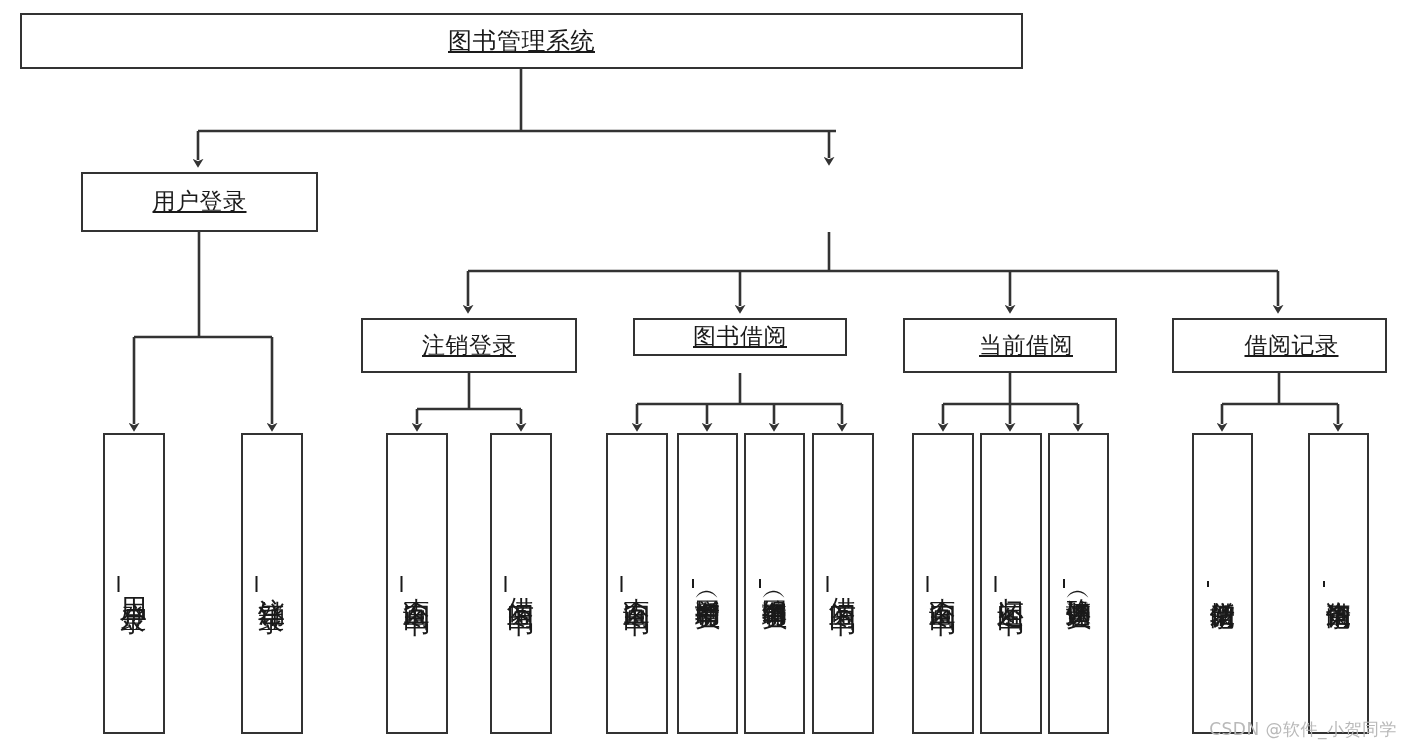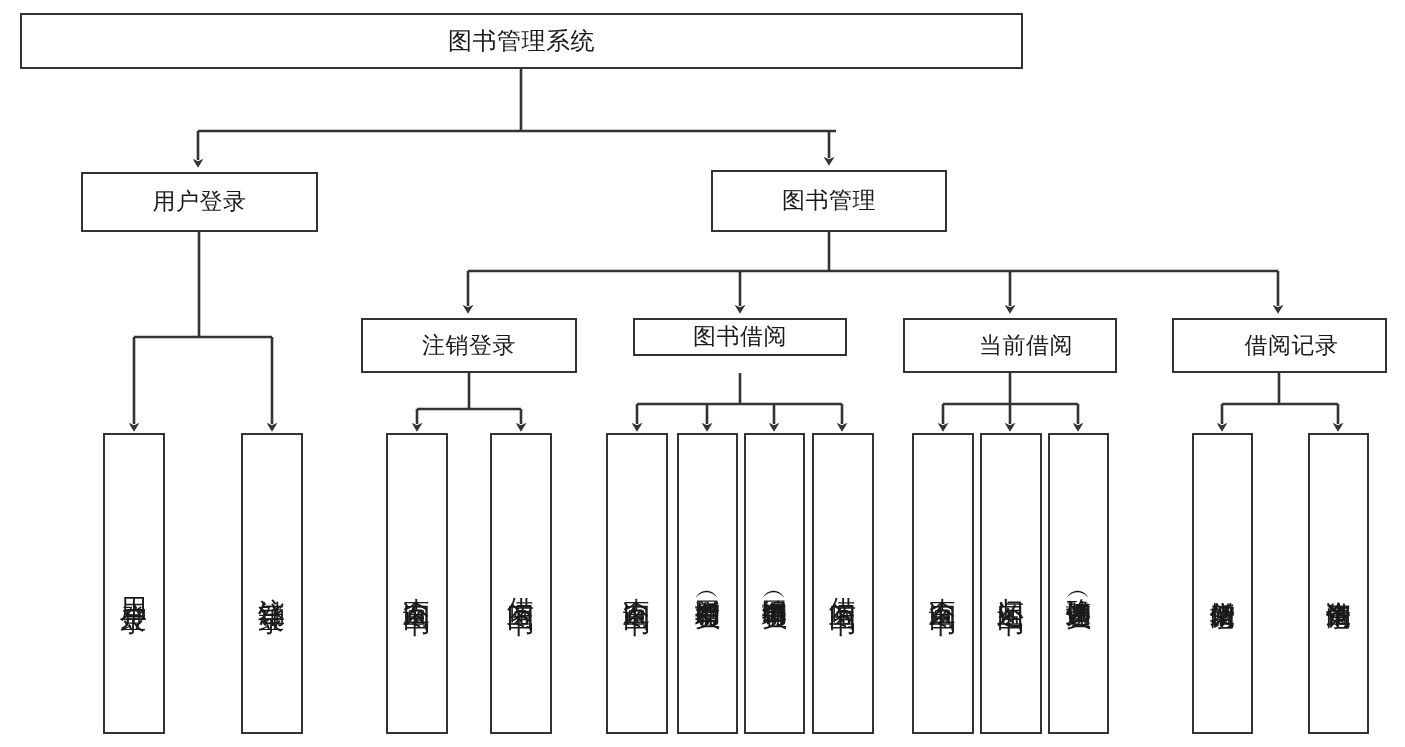--- a/index.html
+++ b/index.html
@@ -36,20 +36,21 @@
     justify-content: center;
     overflow: hidden;
   }
   .node-label {
     display: block;
     text-align: right;
     color: #1a1a1a;
     letter-spacing: 0.5px;
     line-height: 1.18;
     white-space: nowrap;
+    text-decoration: underline;
   }
   
   .node.horiz .node-label {
     font-size: 23px;
   }
   .node.root .node-label {
     font-size: 24px;
   }
   
   .node.vert {
@@ -134,23 +135,20 @@
     </g>
   </svg>
 
   <div class="node horiz root" style="left:20px; top:13px; width:1003px; height:56px;">
     <span class="node-label">图书管理系统</span>
   </div>
 
   <div class="node horiz" style="left:81px; top:172px; width:237px; height:60px;">
     <span class="node-label">用户登录</span>
   </div>
-  <div class="node horiz" style="left:711px; top:170px; width:236px; height:62px;">
-    <span class="node-label">图书管理</span>
-  </div>
 
   <div class="node horiz" style="left:361px; top:318px; width:216px; height:55px;">
     <span class="node-label">注销登录</span>
   </div>
   <div class="node horiz" style="left:633px; top:318px; width:214px; height:38px;">
     <span class="node-label">图书借阅</span>
   </div>
   <div class="node horiz" style="left:903px; top:318px; width:214px; height:55px;padding-left:32px;">
     <span class="node-label">当前借阅</span>
   </div>
@@ -195,14 +193,15 @@
     <span class="node-label">确认归还（管理员）</span>
   </div>
 
   <div class="node vert tight" style="left:1192px; top:433px; width:61px; height:301px;">
     <span class="node-label">新增借阅记录</span>
   </div>
   <div class="node vert tight" style="left:1308px; top:433px; width:61px; height:301px;">
     <span class="node-label">查询借阅记录</span>
   </div>
 
+  <div id="watermark">CSDN @软件_小贺同学</div>
 
 </div>
 
 </body></html>

